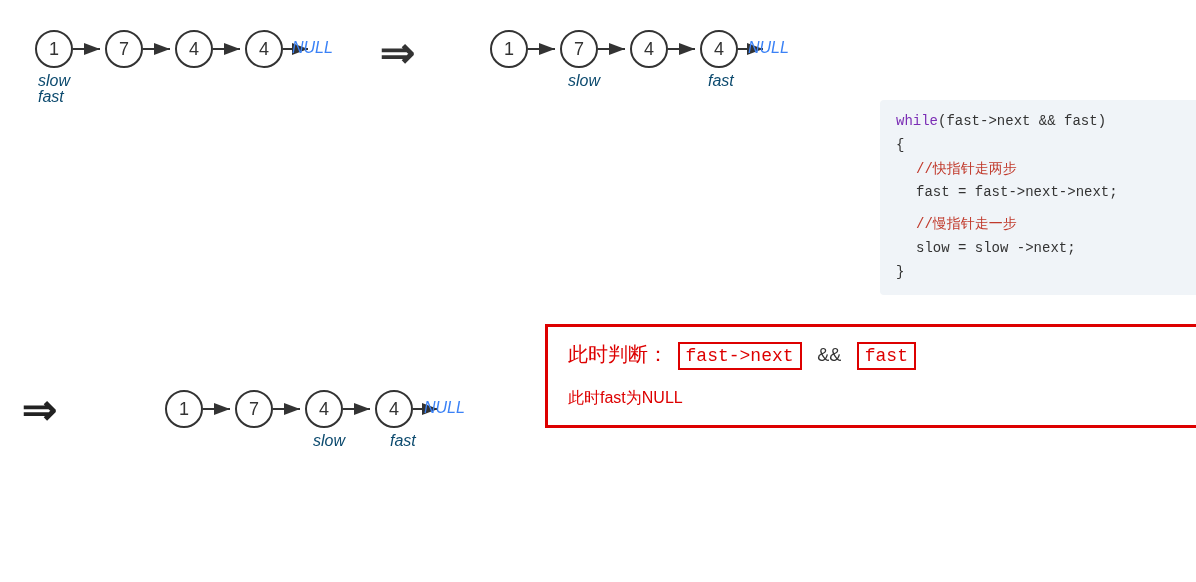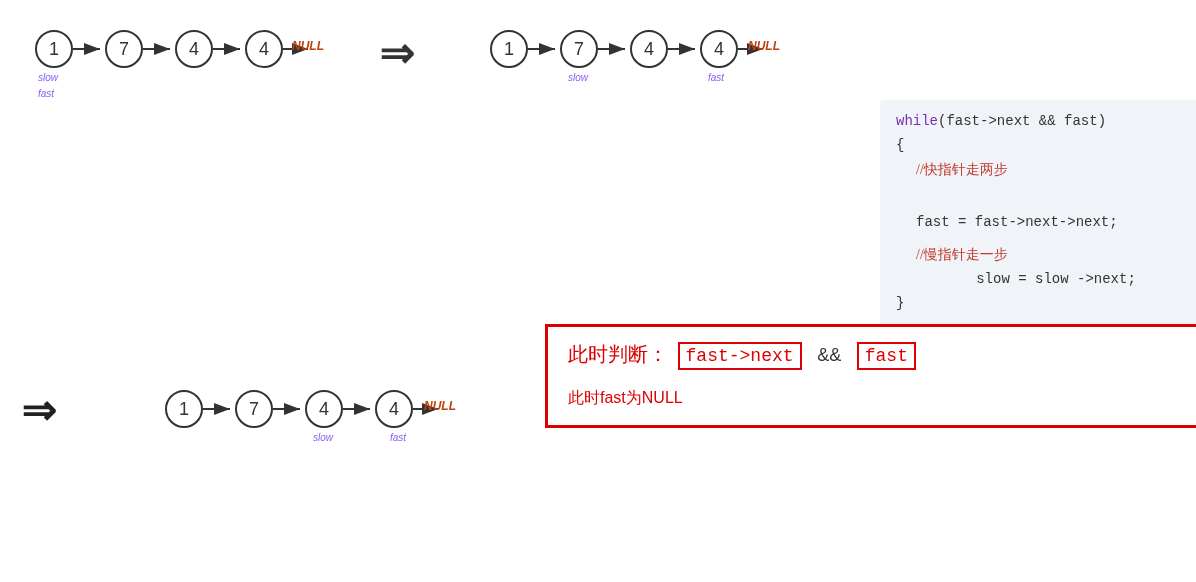--- a/index.html
+++ b/index.html
@@ -30,47 +30,46 @@
       border: 2px solid #333;
       font-size: 18px;
       font-family: 'Segoe UI', Arial, sans-serif;
       color: #333;
       background: #fff;
       position: absolute;
     }
 
     .null-text {
       position: absolute;
-      font-size: 12px;
-      color: #c2410c;
+      font-size: 16px;
+      color: #3b82f6;
       font-style: italic;
-      font-weight: bold;
     }
 
     .label-text {
       position: absolute;
-      font-size: 10px;
-      color: #8b5cf6;
+      font-size: 16px;
+      color: #0c4a6e;
       font-style: italic;
     }
 
     
     .code-block {
       position: absolute;
       background: #f0f4f8;
       padding: 10px 16px;
       font-family: 'Courier New', monospace;
       font-size: 14px;
       line-height: 1.7;
       color: #333;
       border-radius: 4px;
     }
 
     .code-keyword { color: #7b2db5; }
-    .code-comment { color: #c0392b; font-family: Liberation Serif, serif; }
+    .code-comment { color: #c0392b; }
     .code-normal { color: #333; }
 
     
     .red-box {
       position: absolute;
       border: 3px solid #d00;
       padding: 14px 20px;
       background: #fff;
     }
 
@@ -181,23 +180,23 @@
   <span class="label-text" style="left:568px; top:72px;">slow</span>
 
   <span class="label-text" style="left:708px; top:72px;">fast</span>
 
   <div class="code-block" style="left:880px; top:100px; width:332px;">
     <div>
       <span class="code-keyword">while</span><span class="code-normal">(fast-&gt;next &amp;&amp; fast)</span>
     </div>
     <div><span class="code-normal">{</span></div>
     <div style="padding-left:20px;"><span class="code-comment">//快指针走两步</span></div>
-    <div style="padding-left:20px;margin-top:29px;"><span class="code-normal">fast = fast-&gt;next-&gt;next;</span></div>
+    <div style="padding-left:20px;"><span class="code-normal">fast = fast-&gt;next-&gt;next;</span></div>
     <div style="padding-left:20px;margin-top:8px;"><span class="code-comment">//慢指针走一步</span></div>
-    <div style="padding-left:20px;text-align:center;"><span class="code-normal">slow = slow -&gt;next;</span></div>
+    <div style="padding-left:20px;"><span class="code-normal">slow = slow -&gt;next;</span></div>
     <div><span class="code-normal">}</span></div>
   </div>
 
   <div style="position:absolute; left:22px; top:385px; font-size:42px; color:#222; font-weight:900;">⇒</div>
 
   <div class="node" style="left:165px; top:390px;">
     <span>1</span>
   </div>
 
   <div class="node" style="left:235px; top:390px;">

